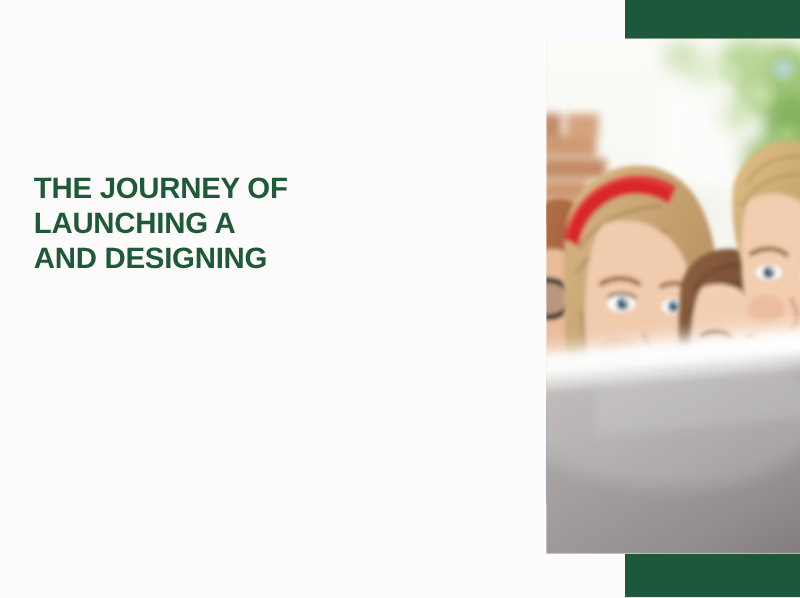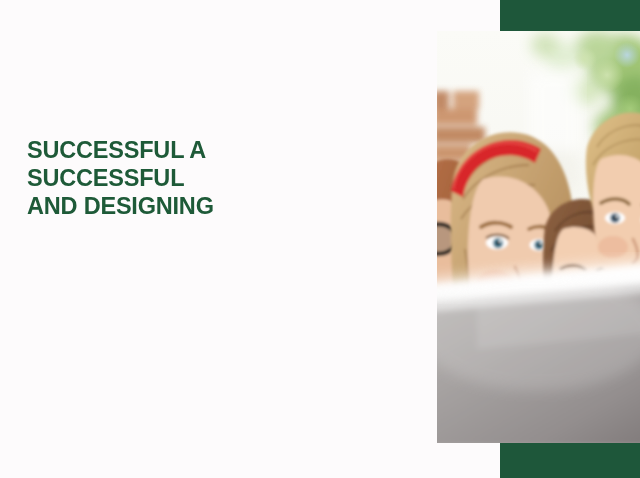--- a/index.html
+++ b/index.html
@@ -289,18 +289,18 @@
         <path d="M -24 272 L 230 250 L 231 260 L -24 282 Z" fill="#ffffff" opacity="0.55"></path>
         <path d="M 40 276 C 110 268, 180 262, 232 258 L 234 300 C 170 306, 90 314, 40 318 Z" fill="#ffffff" opacity="0.12"></path>
       </g>
       <path d="M -26 250 L 234 226 L 236 246 L -26 268 Z" fill="#ffffff" opacity="0.75" filter="url(#heavy)"></path>
 
       <ellipse cx="100" cy="300" rx="120" ry="60" fill="#ffffff" opacity="0.16" filter="url(#heavy)"></ellipse>
     </svg>
   </div>
 
   <div class="title-block">
-    <div class="title-line">SUCCESSFUL A</div>
-    <div class="title-line">SUCCESSFUL</div>
+    <div class="title-line">THE JOURNEY OF</div>
+    <div class="title-line">LAUNCHING A</div>
     <div class="title-line">AND DESIGNING</div>
   </div>
 
 </div>
 
 </body></html>

